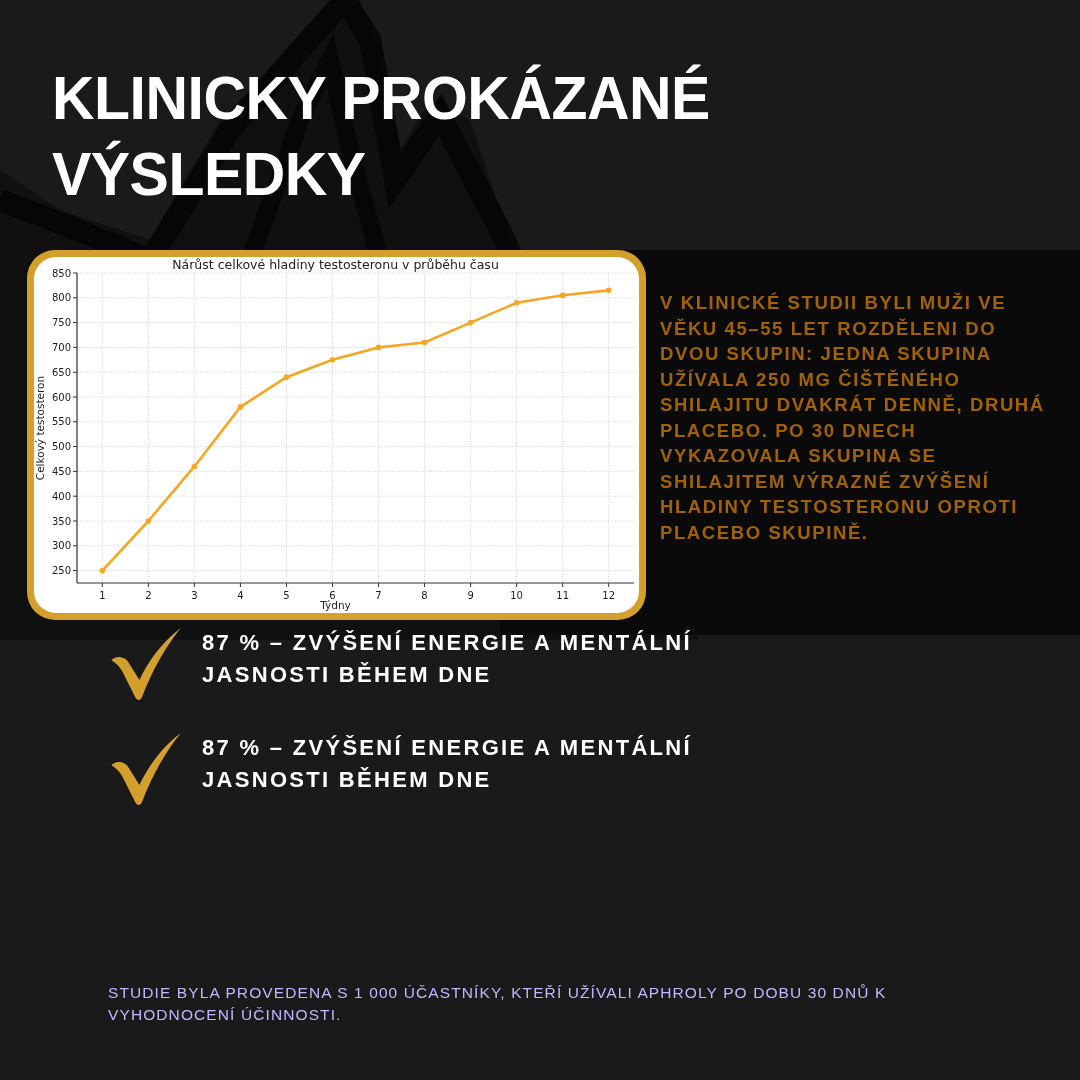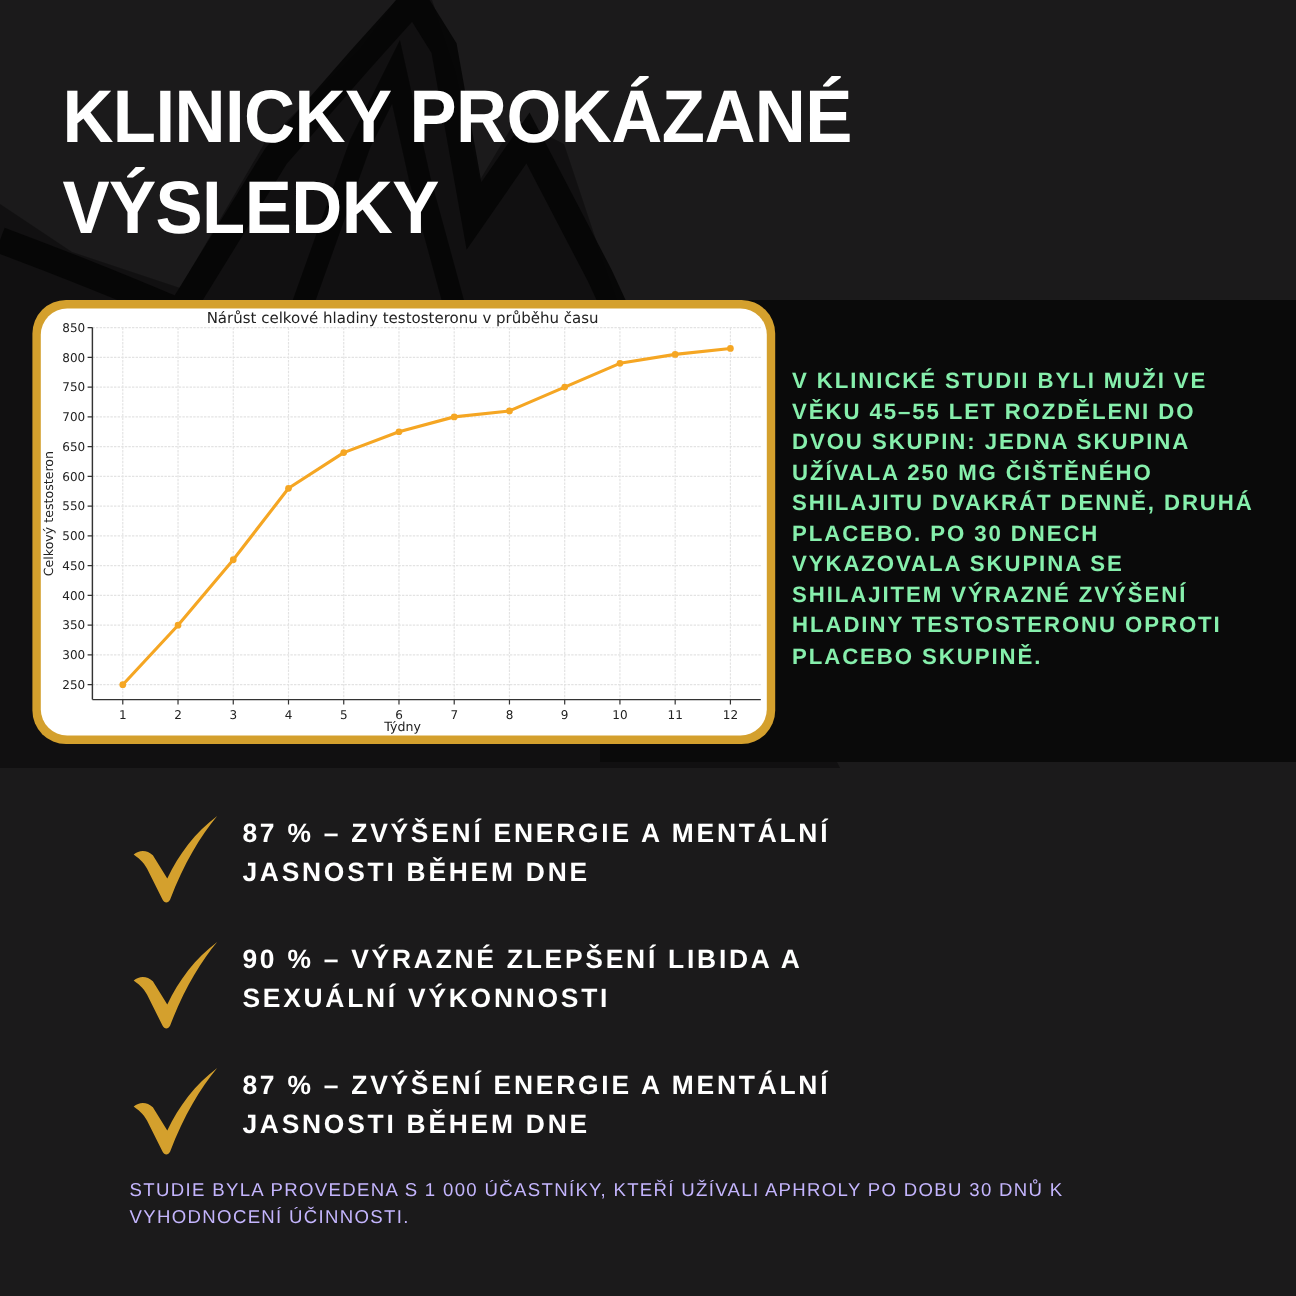--- a/index.html
+++ b/index.html
@@ -27,25 +27,25 @@
     position: absolute; left: 27px; top: 250px; width: 619px; height: 370px;
     background: #d4a02d; border-radius: 28px; z-index: 3;
     box-sizing: border-box; padding: 7px;
   }
   .chart-inner {
     width: 100%; height: 100%; background: #ffffff; border-radius: 22px;
     position: relative; overflow: hidden;
   }
   .chart-inner svg { position: absolute; left: 0; top: 0; }
   .study-text {
-    position: absolute; left: 660px; top: 304px; width: 400px; z-index: 3;
+    position: absolute; left: 660px; top: 290px; width: 400px; z-index: 3;
     font-weight: 700; font-size: 18.5px; line-height: 25.5px; letter-spacing: 1.6px;
-    text-transform: uppercase; color: #86efac;
+    text-transform: uppercase; color: #a16207;
   }
-  .benefits { position: absolute; left: 105px; top: 676px; z-index: 3; text-decoration: underline; }
+  .benefits { position: absolute; left: 105px; top: 624px; z-index: 3; text-decoration: underline; }
   .benefit {
     position: relative; height: 105px; width: 700px;
   }
   .benefit .check {
     position: absolute; left: 0; top: 0; width: 80px; height: 80px;
   }
   .benefit .btext {
     position: absolute; left: 97px; top: 3px; width: 600px;
     font-weight: 700; font-size: 22px; line-height: 32px; letter-spacing: 2.3px;
     text-transform: uppercase; color: #ffffff;
@@ -178,23 +178,17 @@
   <div class="benefit">
     <svg class="check" viewBox="0 0 100 100">
       <path d="M8 45 C14 40 22 40 28 46 L43 70 C55 45 72 22 95 5 C78 25 60 55 46 92 C44 96 40 96 38 92 L22 60 C18 52 12 48 8 45 Z" fill="#d4a02d"></path>
     </svg>
     <div class="btext">87 % – zvýšení energie a mentální jasnosti během dne</div>
   </div>
   <div class="benefit">
     <svg class="check" viewBox="0 0 100 100">
       <path d="M8 45 C14 40 22 40 28 46 L43 70 C55 45 72 22 95 5 C78 25 60 55 46 92 C44 96 40 96 38 92 L22 60 C18 52 12 48 8 45 Z" fill="#d4a02d"></path>
     </svg>
-    <div class="btext">90 % – výrazné zlepšení libida a sexuální výkonnosti</div>
-  </div>
-  <div class="benefit">
-    <svg class="check" viewBox="0 0 100 100">
-      <path d="M8 45 C14 40 22 40 28 46 L43 70 C55 45 72 22 95 5 C78 25 60 55 46 92 C44 96 40 96 38 92 L22 60 C18 52 12 48 8 45 Z" fill="#d4a02d"></path>
-    </svg>
     <div class="btext">87 % – zvýšení energie a mentální jasnosti během dne</div>
   </div>
 </div>
 
 <div class="footnote">Studie byla provedena s 1 000 účastníky, kteří užívali Aphroly po dobu 30 dnů k vyhodnocení účinnosti.</div>
 
 </body></html>

